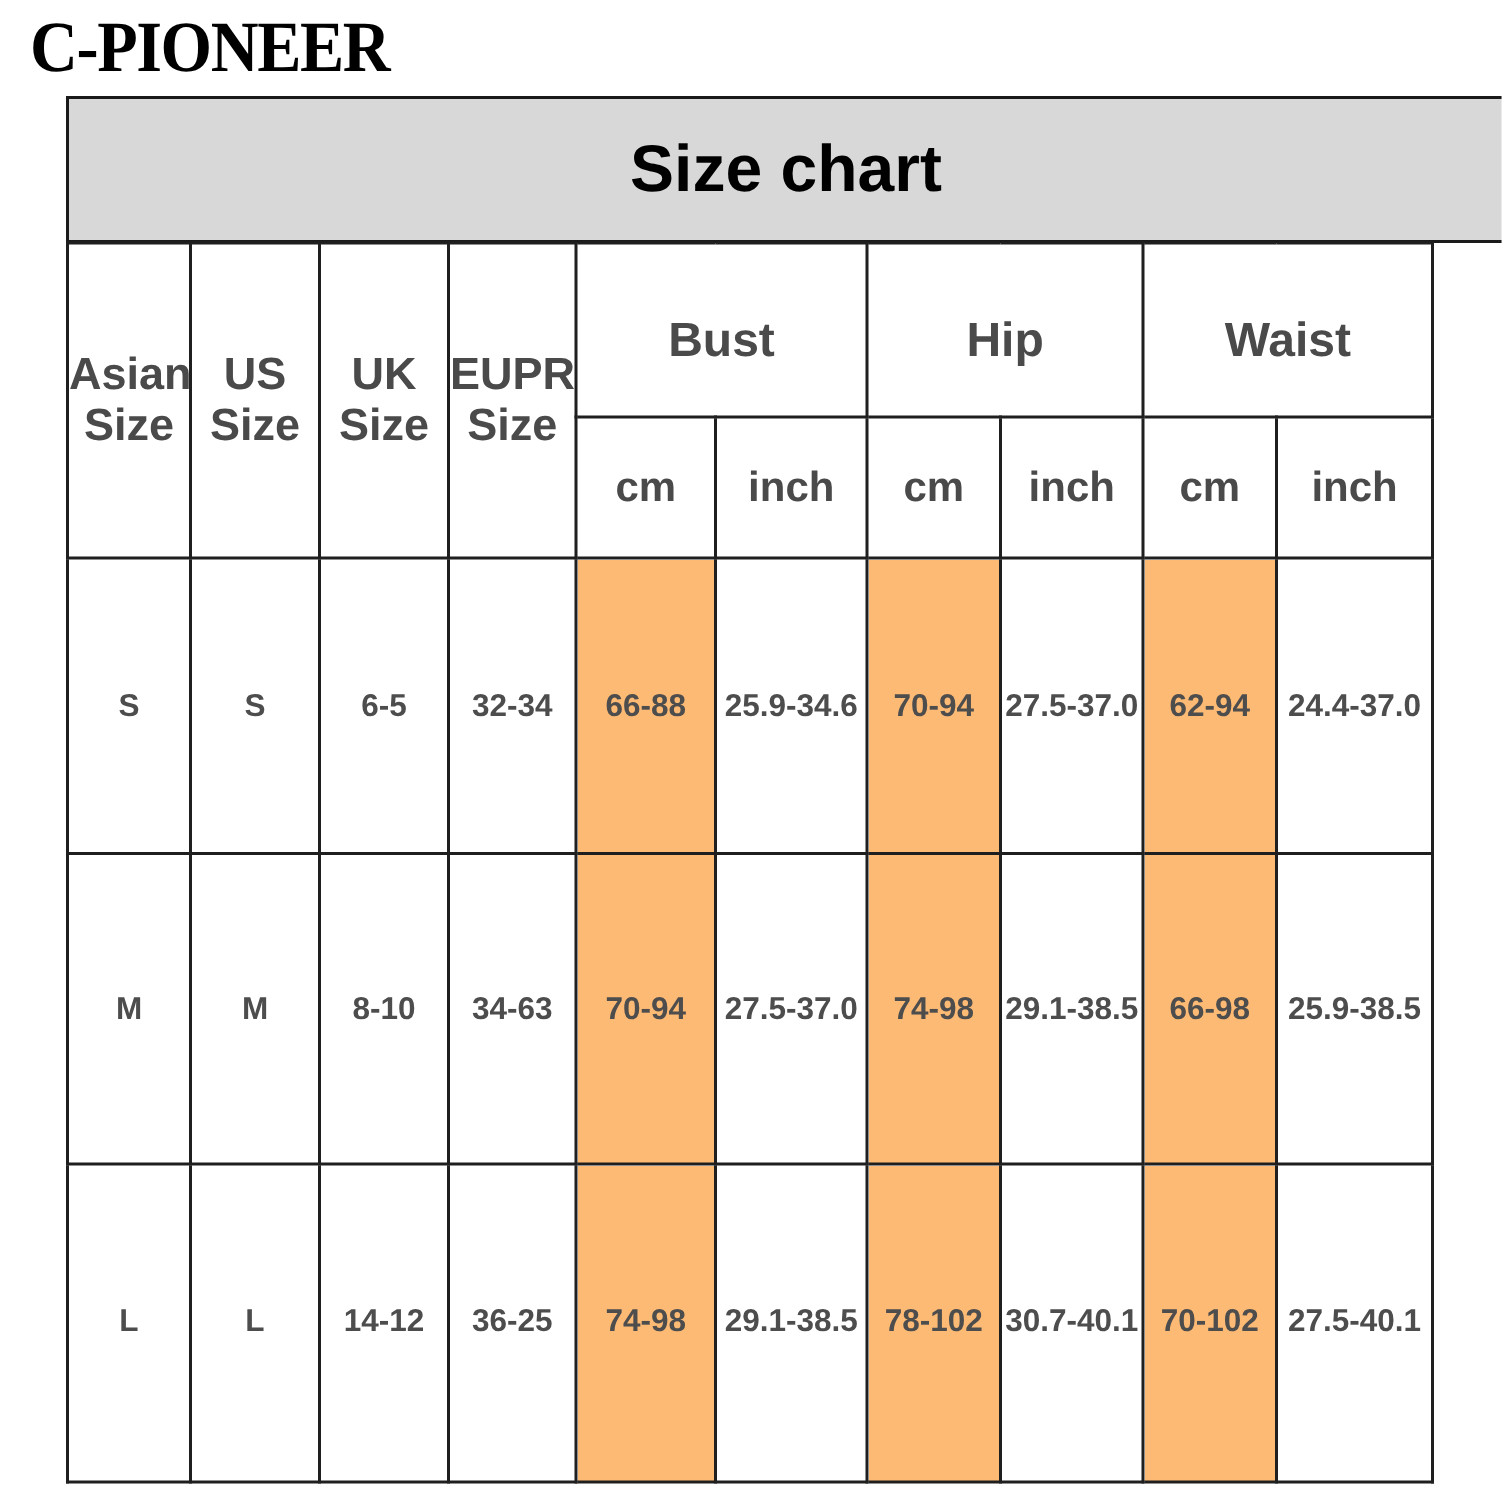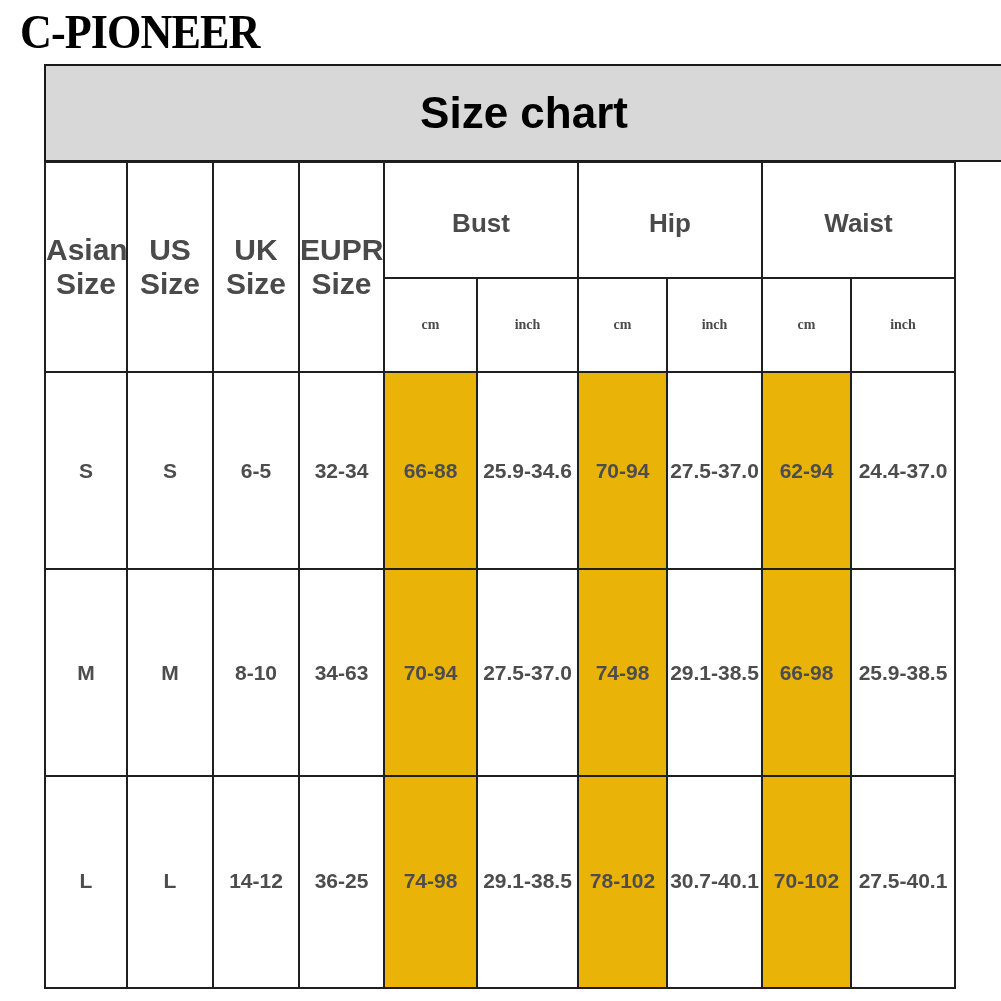--- a/index.html
+++ b/index.html
@@ -22,24 +22,24 @@
   }
   table {
     position:absolute; left:0; top:97px; width:910px;
     border-collapse:collapse; table-layout:fixed;
   }
   td {
     border:2px solid #1f1f1f; text-align:center; vertical-align:middle;
     font-weight:bold; color:#4a4a4a; padding:0; overflow:hidden; white-space:nowrap;
   }
   .hdr-main { font-size:30px; line-height:34px; }
-  .hdr-group { font-size:26px; }
-  .hdr-unit { font-size:14px;font-family:Liberation Serif, serif; }
+  .hdr-group { font-size:32px; }
+  .hdr-unit { font-size:28px; }
   .cell { font-size:21px; color:#4d4d4d; }
-  .shade { background:#eab308; }
+  .shade { background:#fdba74; }
   .grp-row td { vertical-align:top; padding-top:45px; }
 </style>
 </head>
 <body>
 
 <div class="brand">C-PIONEER</div>
 
 <div class="chart">
   <div class="title-box">Size chart</div>
 

